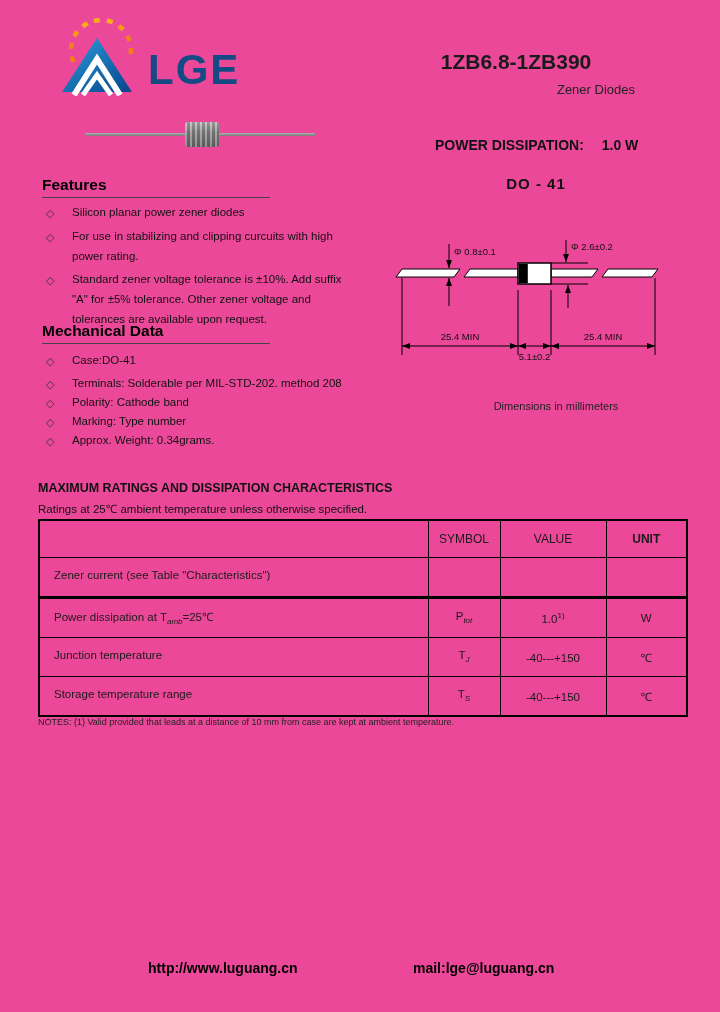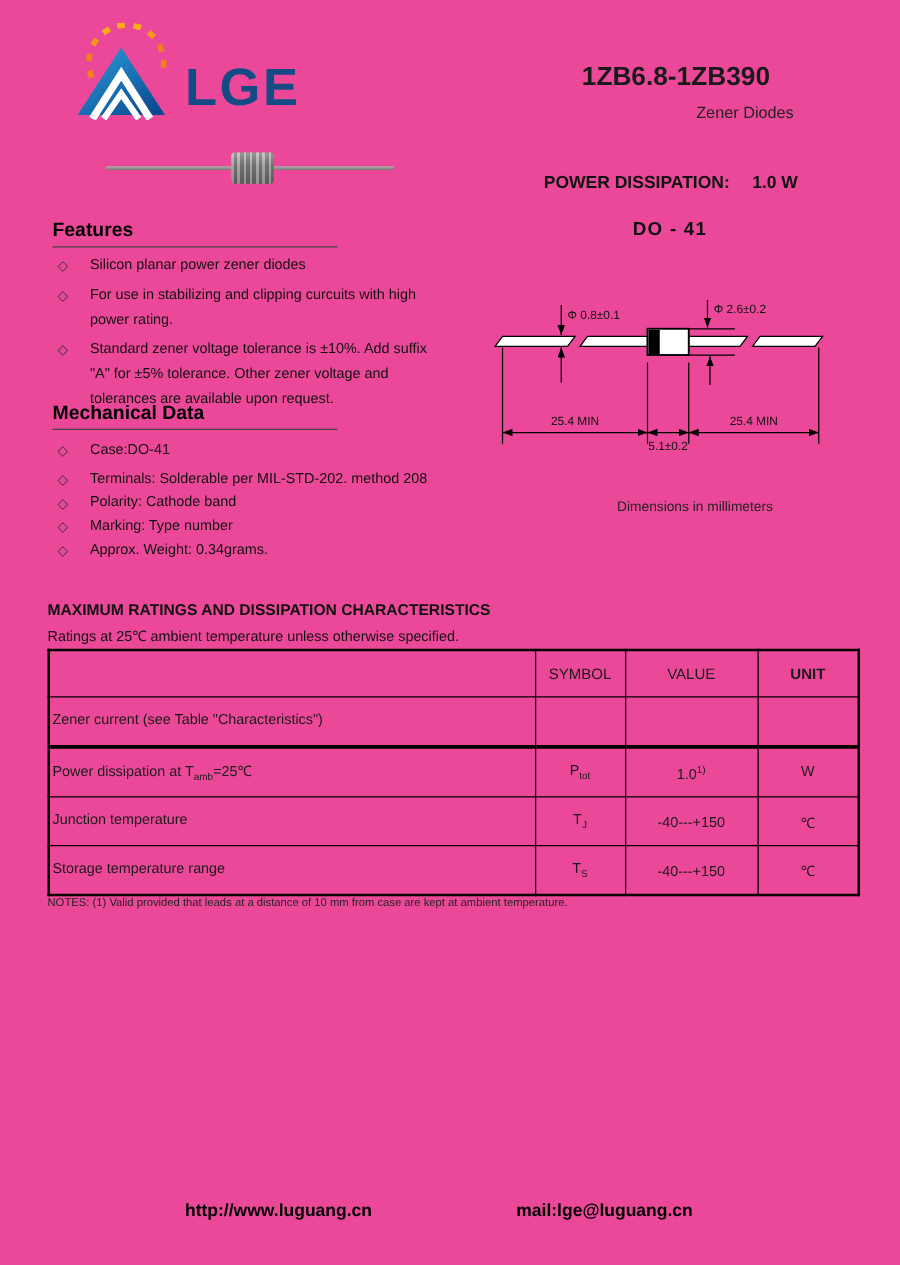--- a/index.html
+++ b/index.html
@@ -3,21 +3,21 @@
 <meta charset="utf-8">
 <style>
   html,body { margin:0; padding:0; background:#ffffff; }
   .page {
     position:relative; width:720px; height:1012px; background:#ec4899;
     font-family:"Liberation Sans", sans-serif; color:#111; overflow:hidden;
   }
 
   
   .logo-svg { position:absolute; left:52px; top:18px; }
-  .title-block { position:absolute; left:416px; top:50px; width:200px; text-align:right; }
+  .title-block { position:absolute; left:416px; top:50px; width:200px; text-align:center; }
   .part-number { font-size:21px; font-weight:bold; letter-spacing:0px; color:#1a1a1a; }
   .product-type { position:absolute; left:435px; top:82px; width:200px; text-align:right; font-size:13px; color:#222; }
   .power-line { position:absolute; left:435px; top:137px; font-size:14px; font-weight:bold; white-space:nowrap; }
   .power-line .val { margin-left:14px; }
 
   
   .photo { position:absolute; left:85px; top:118px; width:230px; height:32px; }
   .photo .wire { position:absolute; left:0; right:0; top:15px; height:3px;
                  background:linear-gradient(180deg,#b0b0b0,#777); }
   .photo .body { position:absolute; left:100px; top:4px; width:34px; height:25px; border-radius:3px;
@@ -51,23 +51,23 @@
   
   .ratings-title { position:absolute; left:38px; top:481px; font-size:12.5px; font-weight:bold; }
   .ratings-subtitle { position:absolute; left:38px; top:501px; font-size:11.5px; }
   .ratings-table-wrap { position:absolute; left:38px; top:519px;border-radius:14px; }
   table.ratings { border-collapse:collapse; table-layout:fixed; width:648px; border:2px solid #000; }
   table.ratings th, table.ratings td { border:1px solid #000; font-size:11.5px; color:#1a1a1a;
     padding:0; vertical-align:middle; }
   table.ratings th { height:36px; font-weight:normal; font-size:12px; text-align:center; }
   table.ratings th.u-col { font-weight:bold; }
   table.ratings td { height:38px; text-align:center; }
-  table.ratings td.p-col { text-align:left; padding-left:2px; }
+  table.ratings td.p-col { text-align:left; padding-left:14px; }
   tr.thick-top td { border-top:3px solid #000; }
-  table.ratings sub { font-size:8px; }
+  table.ratings sub { font-size:8px;font-style:italic; }
   table.ratings sup { font-size:8px; }
   .table-note { position:absolute; left:38px; top:717px; font-size:9px; color:#222; }
 
   
   .footer-web  { position:absolute; left:148px; top:960px; font-size:14px; font-weight:bold; color:#000; text-decoration:none; }
   .footer-mail { position:absolute; left:413px; top:960px; font-size:14px; font-weight:bold; color:#000; text-decoration:none; }
 </style>
 </head>
 <body>
 

